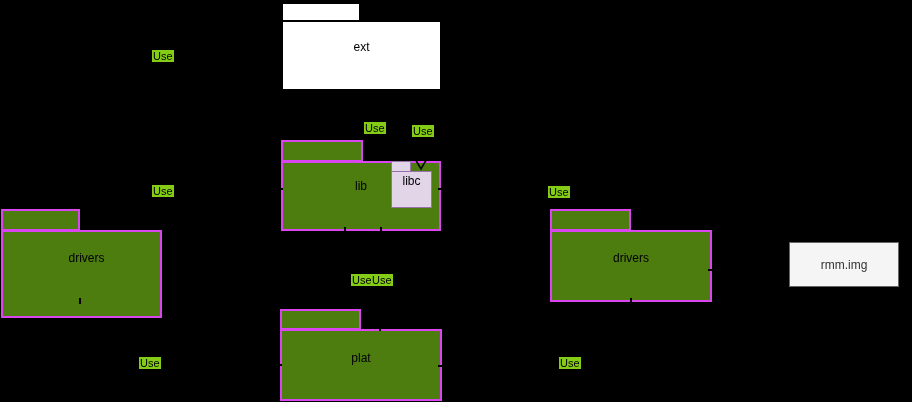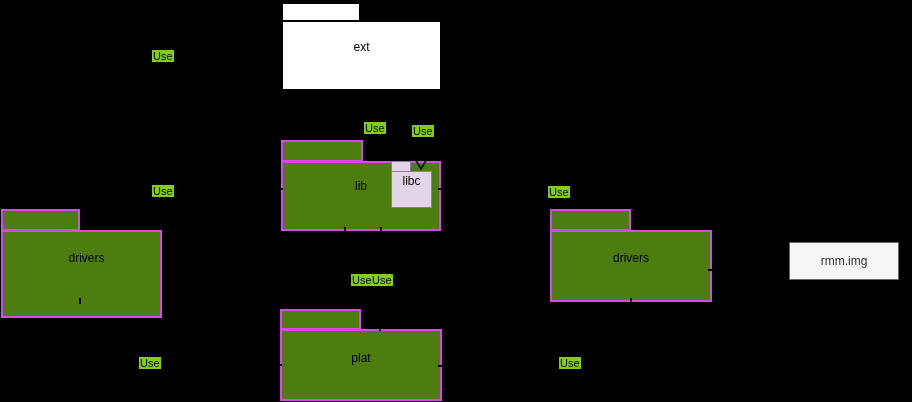--- a/index.html
+++ b/index.html
@@ -32,21 +32,21 @@
   .drivers-tab  { left: 1px; top: 209px; width: 79px;  height: 22px; }
   .drivers-body { left: 1px; top: 230px; width: 161px; height: 88px; padding-top: 19px; padding-left: 10px; }
   
   .runtime-tab  { left: 550px; top: 209px; width: 81px;  height: 22px; }
   .runtime-body { left: 550px; top: 230px; width: 162px; height: 72px; padding-top: 19px; }
   
   .plat-tab  { left: 280px; top: 309px; width: 81px;  height: 21px; }
   .plat-body { left: 280px; top: 329px; width: 162px; height: 72px; padding-top: 20px; }
   
   .rmm {
-    left: 789px; top: 242px; width: 110px; height: 38px;
+    left: 789px; top: 242px; width: 110px; height: 45px;
     background: #f5f5f5; border: 1.5px solid #666666;
     display: flex; align-items: center; justify-content: center;
     font-size: 12px; color: #333333;
   }
   
   .use {
     position: absolute;
     background: #84cc16; color: #000000;
     font-size: 11px; line-height: 12px; padding: 0 1px;
     white-space: nowrap;

